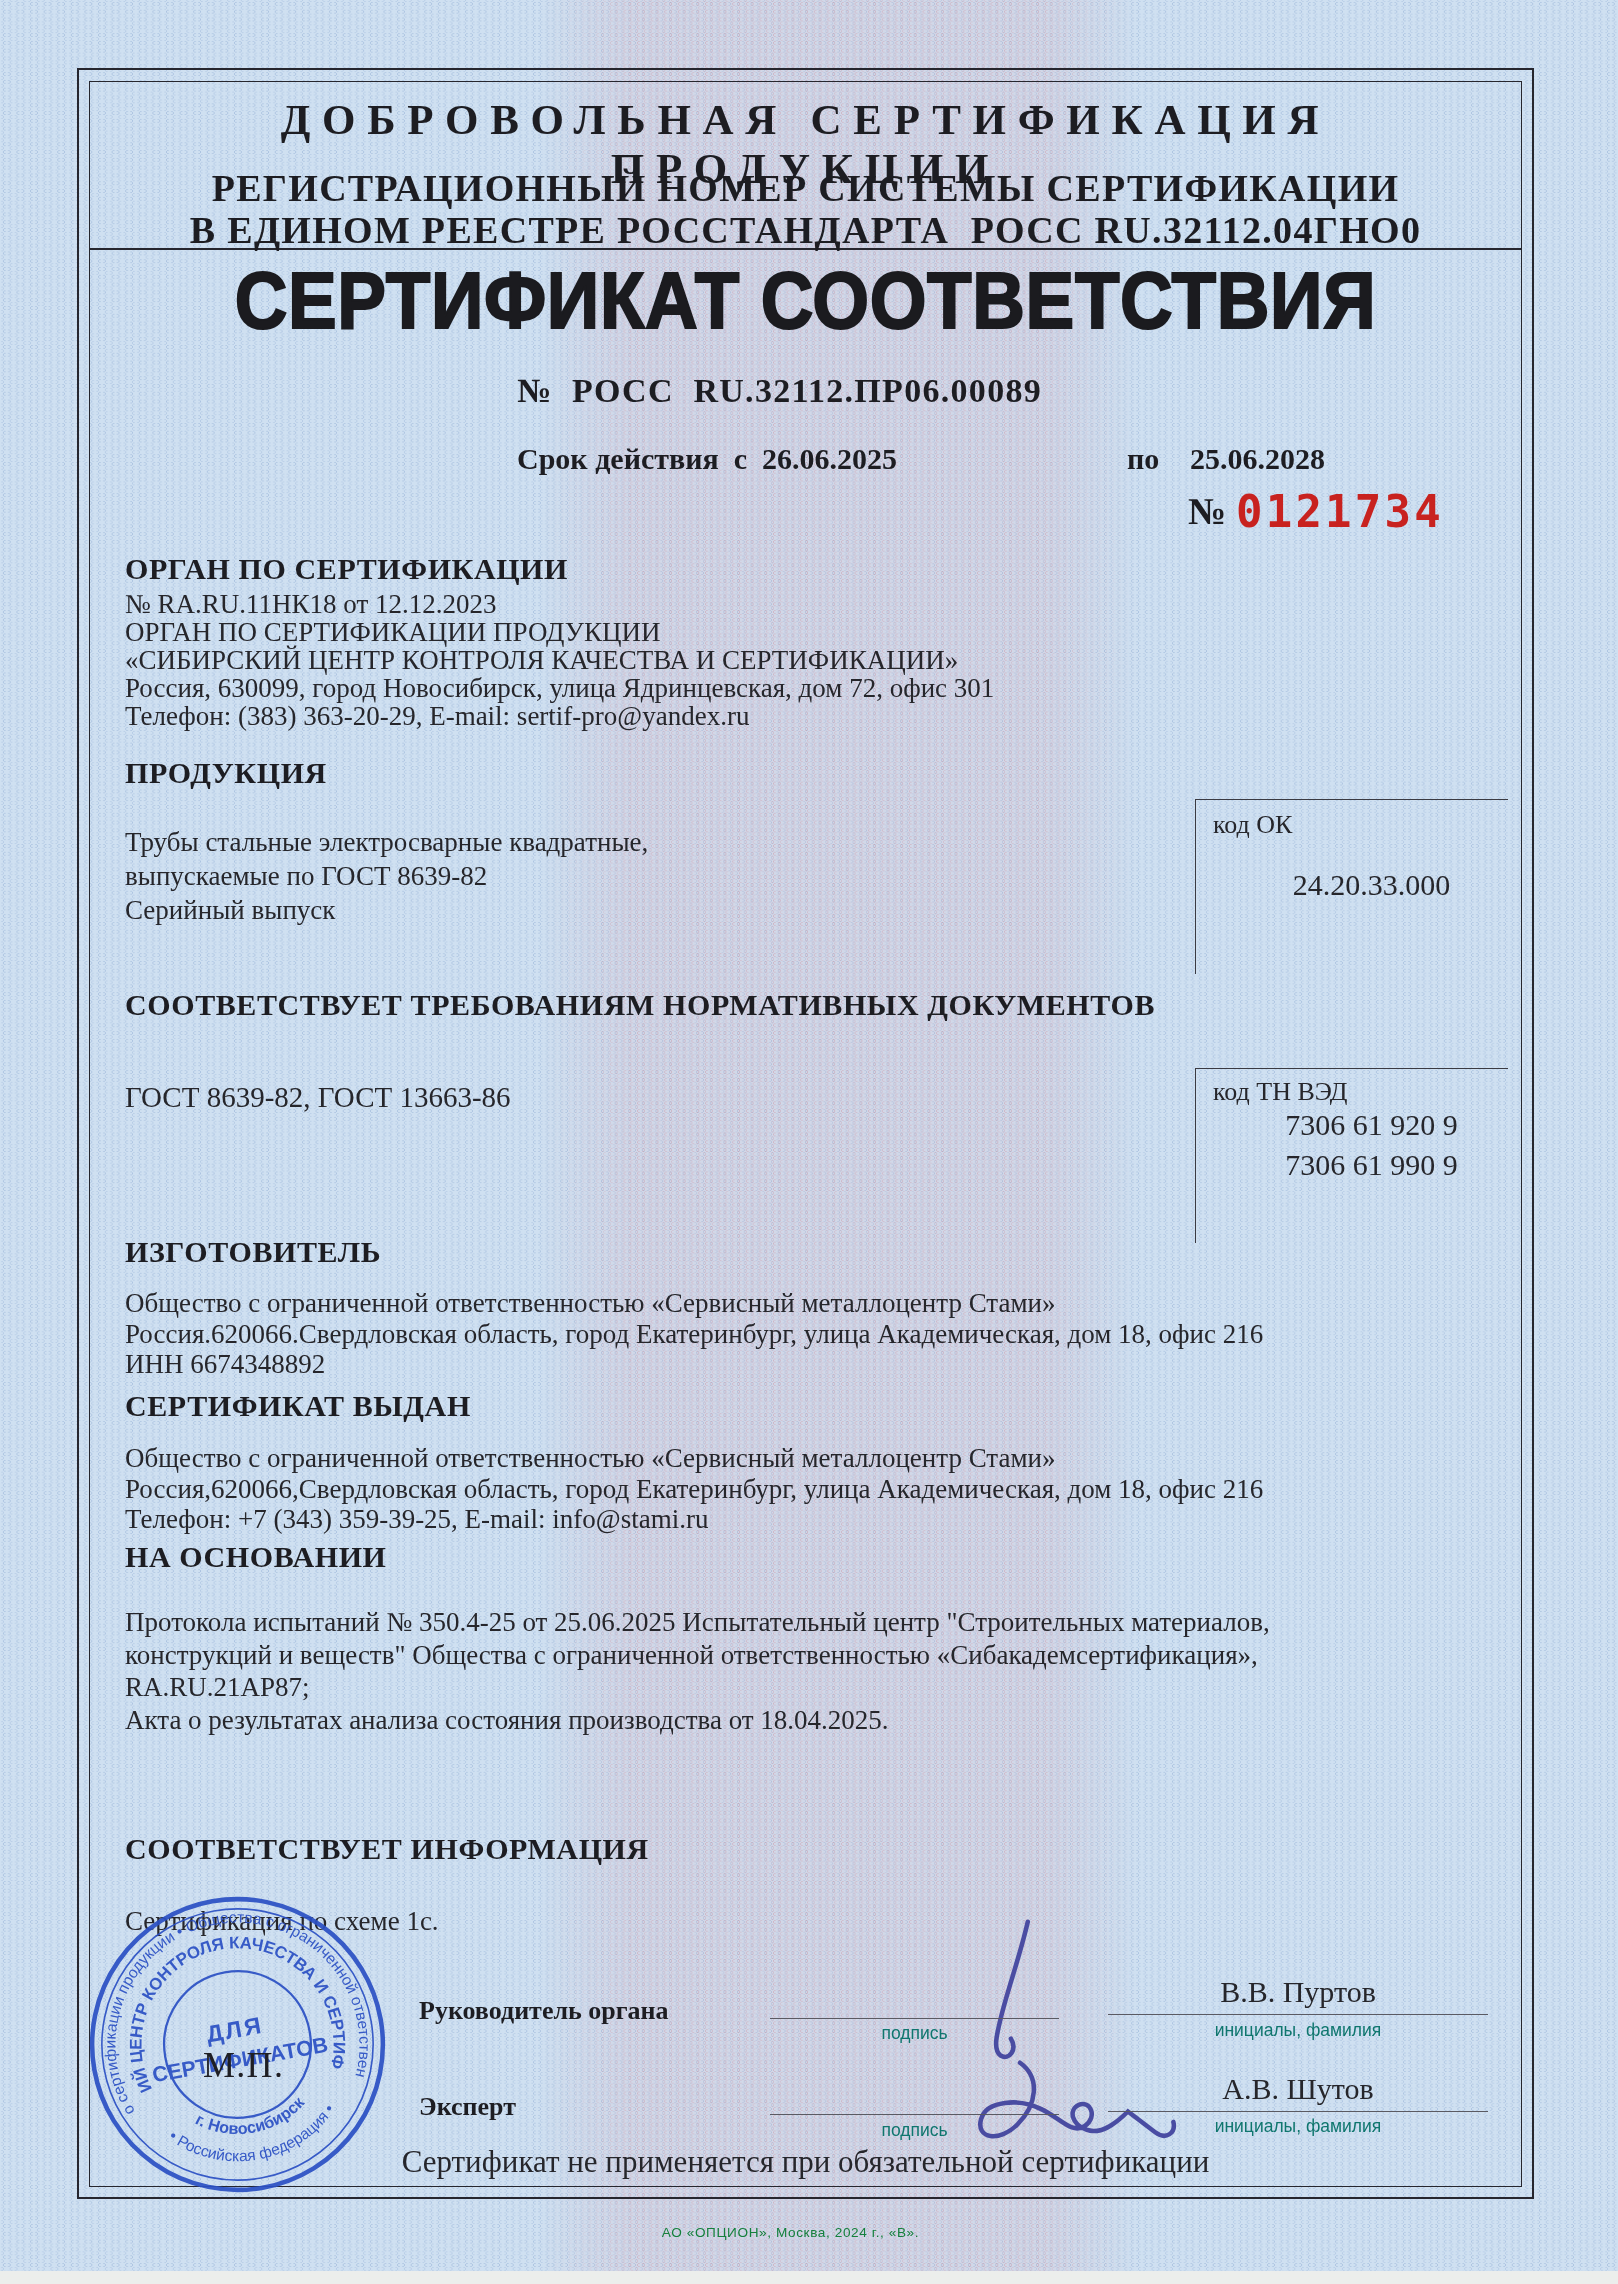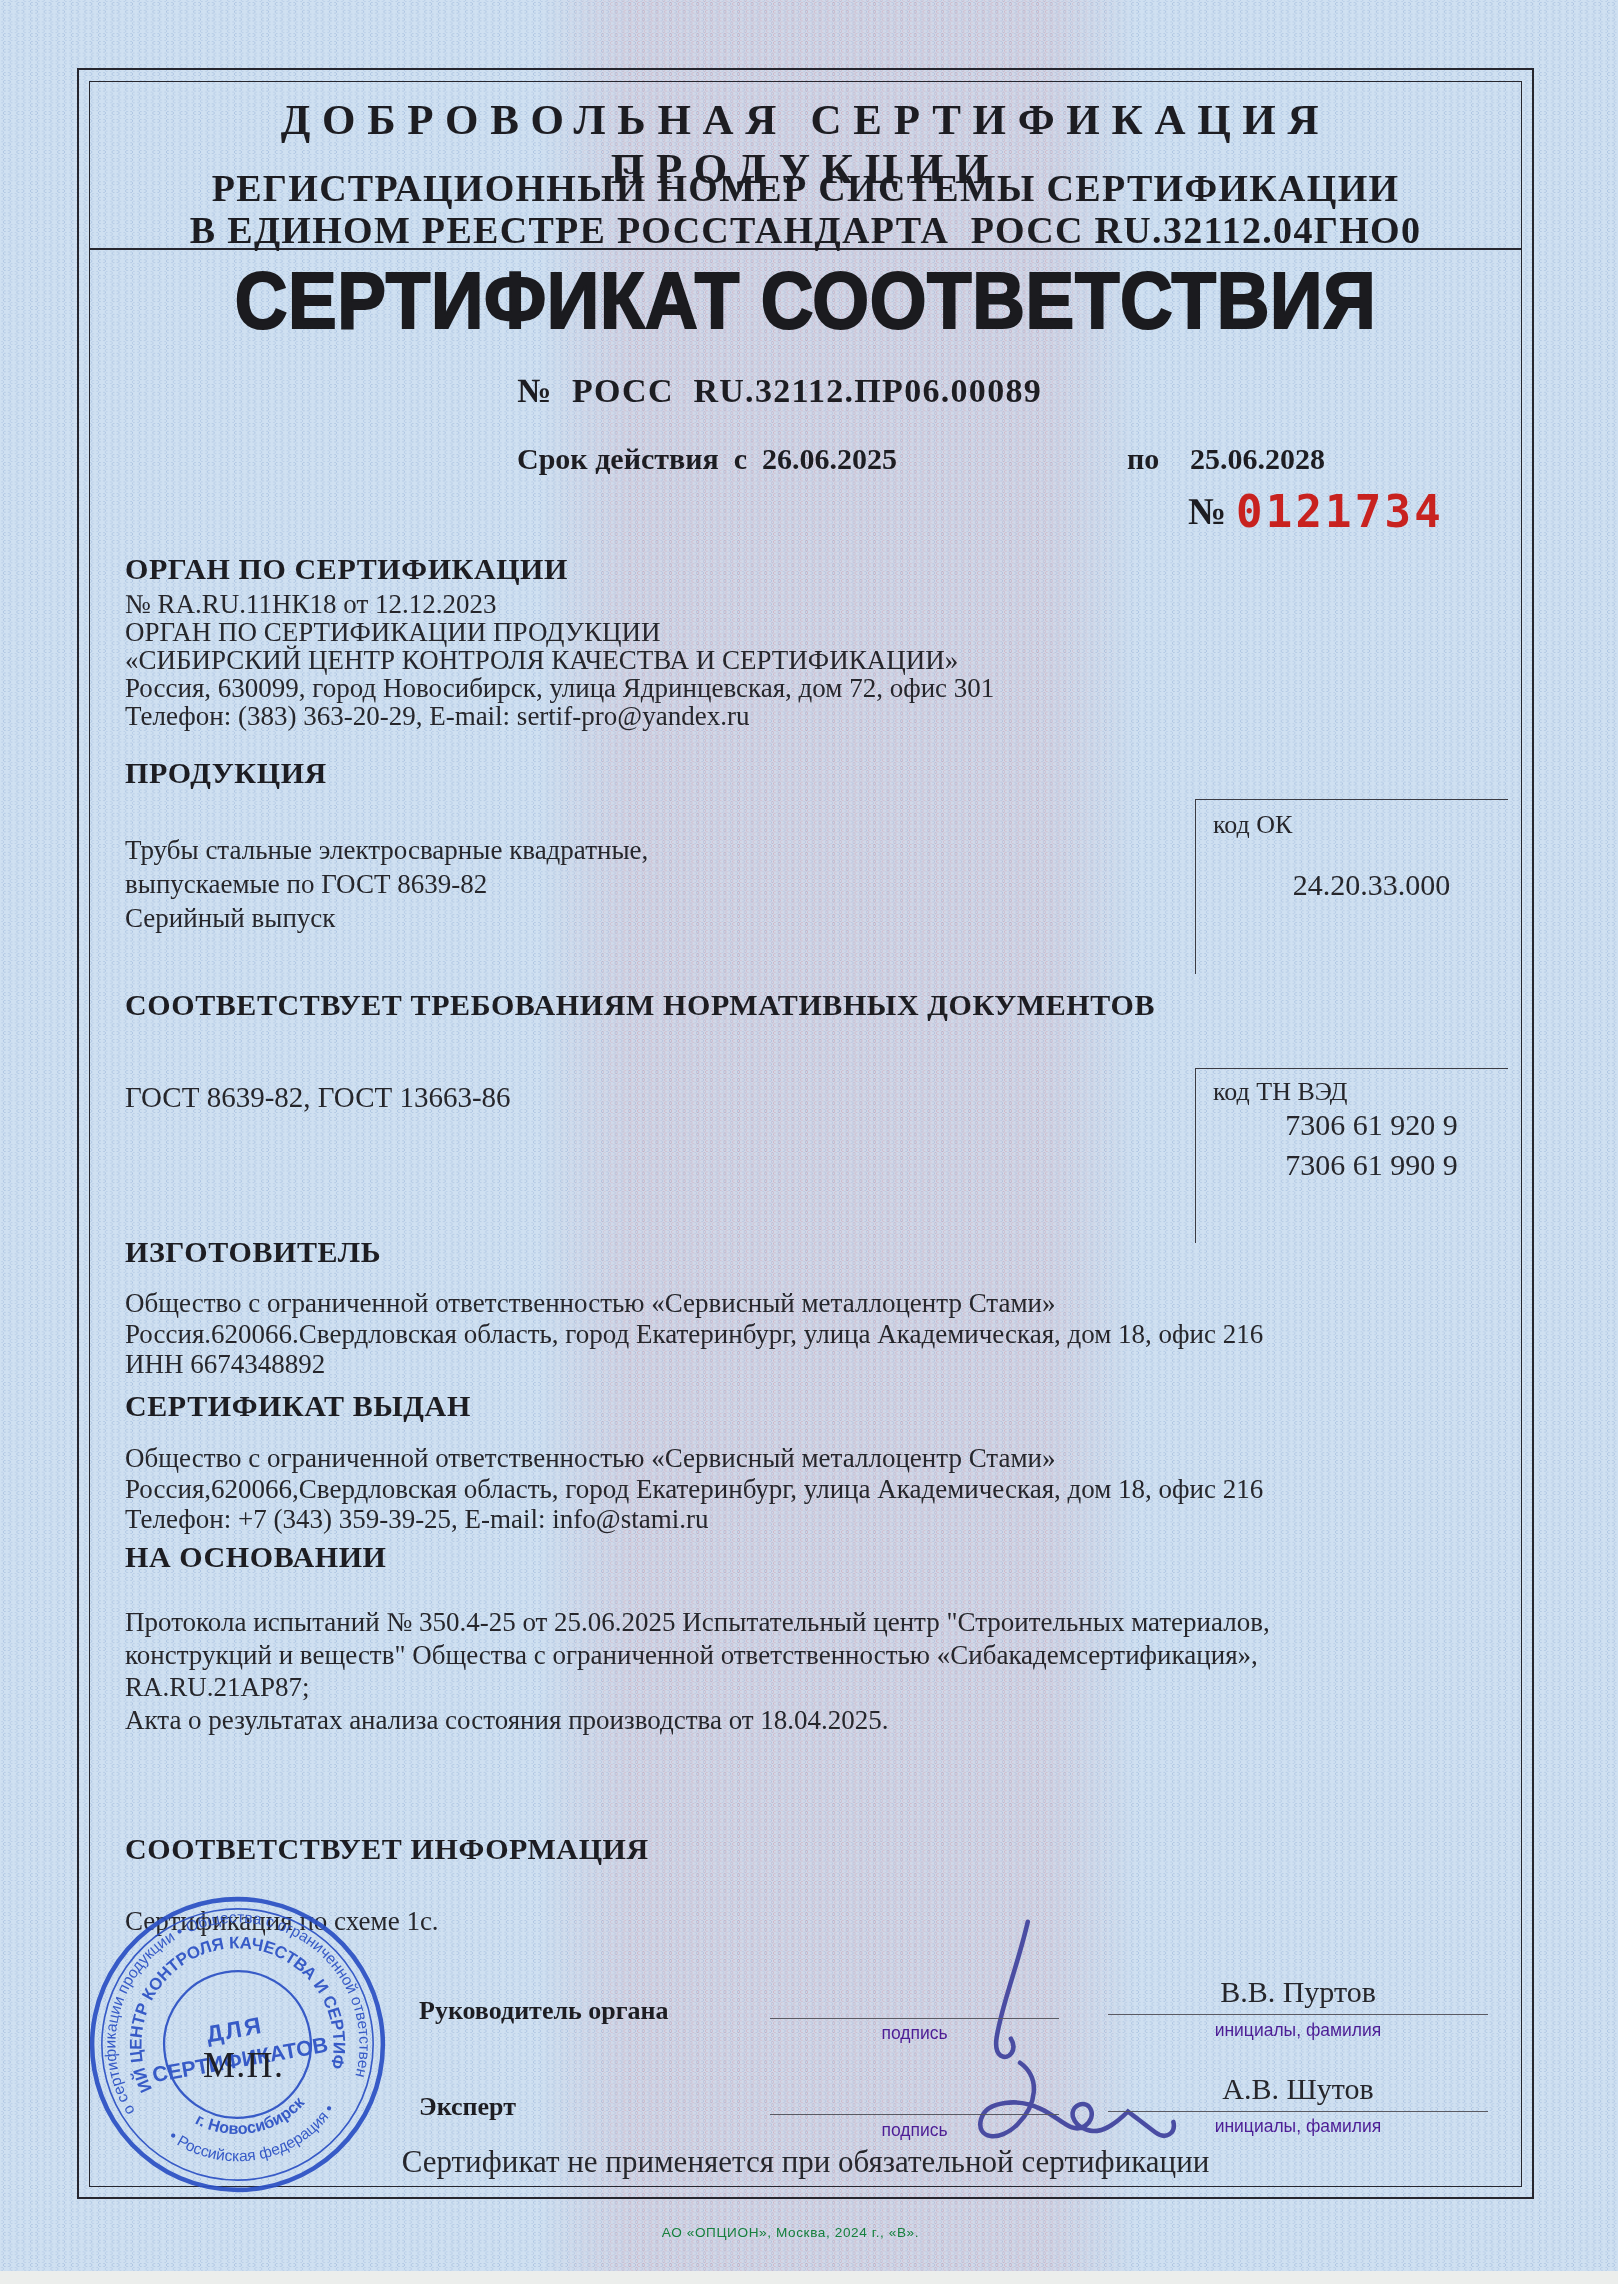--- a/index.html
+++ b/index.html
@@ -48,29 +48,29 @@
   .validity{font-size:30px;font-weight:bold;color:#1d1d22;}
   .blank-sign{top:489px;left:1188px;font-size:38px;font-weight:bold;color:#1d1d22;}
   .blank-number{
     top:486px;left:1236px;font-family:"DejaVu Sans Mono",monospace;
     font-size:44px;font-weight:bold;letter-spacing:3.2px;color:#c8221f;
   }
   .h-sec{font-size:30px;font-weight:bold;letter-spacing:0.6px;color:#1d1d22;}
   .body-lines{font-size:27px;line-height:28px;color:#26262b;}
   .body-lines.sp47{line-height:30.5px;font-size:27px;}
   .body-lines.sp50{line-height:32.5px;font-size:27px;}
-  .body-lines.sp52{line-height:34px;font-size:27px;margin-top:8px;}
+  .body-lines.sp52{line-height:34px;font-size:27px;}
   .code-line-h{position:absolute;background:#3a3a42;height:1.3px;width:313px;left:1195px;}
   .code-line-v{position:absolute;background:#3a3a42;width:1.3px;height:175px;left:1195px;}
   .code-label{position:absolute;left:1213px;font-size:26px;color:#26262b;}
   .code-value{position:absolute;left:1222px;width:299px;text-align:center;font-size:30px;color:#26262b;}
   .tnved-vals{line-height:40px;}
   .sig-label{position:absolute;left:419px;font-size:26px;font-weight:bold;color:#1d1d22;}
   .sig-line{position:absolute;height:1.3px;background:#5a5a62;}
-  .sig-cap{position:absolute;font-family:"Liberation Sans",sans-serif;font-size:17.5px;color:#4c1d95;text-align:center;}
+  .sig-cap{position:absolute;font-family:"Liberation Sans",sans-serif;font-size:17.5px;color:#0f766e;text-align:center;}
   .sig-name{position:absolute;left:1108px;width:380px;text-align:center;font-size:30px;color:#26262b;}
   .mp{position:absolute;left:203px;top:2044px;font-size:36px;color:#1f1f24;letter-spacing:1.3px;}
   .note{top:2144px;font-size:31px;color:#26262b;}
   .footer{position:absolute;left:0;top:2225px;width:1581px;text-align:center;
     font-family:"Liberation Sans",sans-serif;font-size:13.6px;color:#15803d;letter-spacing:0.6px;}
   .stamp-wrap{position:absolute;left:85px;top:1892px;width:305px;height:305px;transform:rotate(-10deg);opacity:.92;}
   .sig-svg{position:absolute;left:747px;top:1910px;width:494px;height:260px;}
 </style>
 </head>
 <body>

